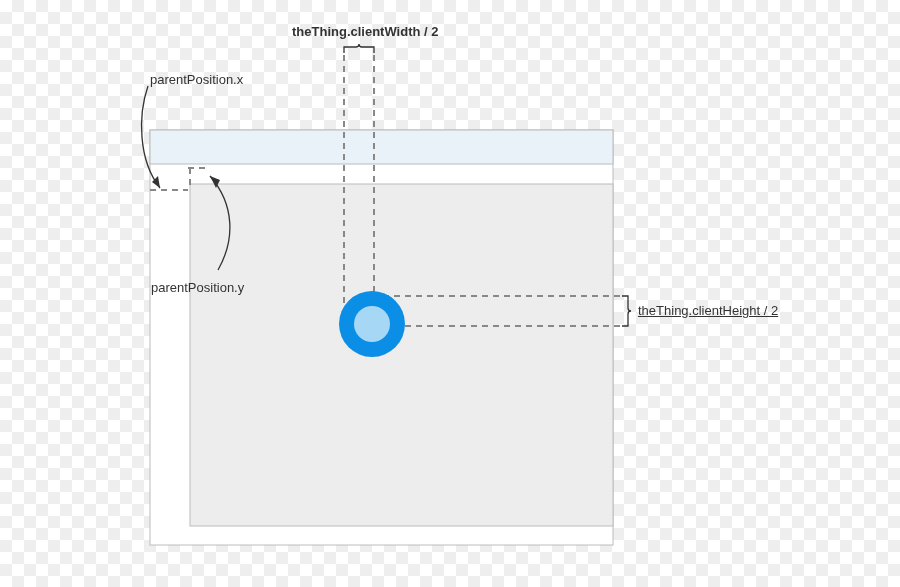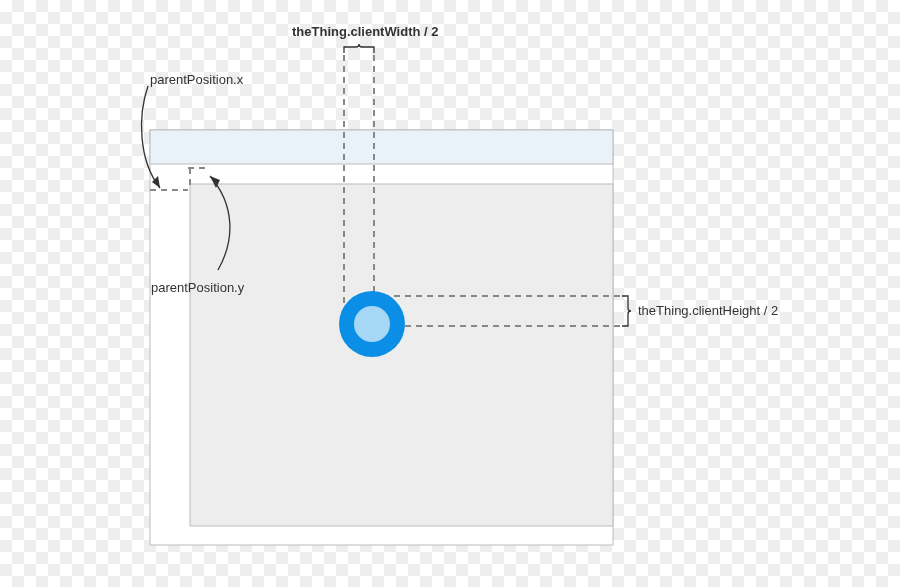--- a/index.html
+++ b/index.html
@@ -85,15 +85,15 @@
              L 628 326
              L 622 326"></path>
   </svg>
 
   <div class="label" style="left:150px; top:72px;">parentPosition.x</div>
 
   <div class="label" style="left:151px; top:274px;margin-top:6px;">parentPosition.y</div>
 
   <div class="label" style="left:292px; top:24px;font-weight:bold;">theThing.clientWidth / 2</div>
 
-  <div class="label" style="left:638px; top:303px;">theThing.clientHeight / 2</div>
+  <div class="label" style="left:638px; top:303px;text-decoration:underline;">theThing.clientHeight / 2</div>
 
 </div>
 
 </body></html>

